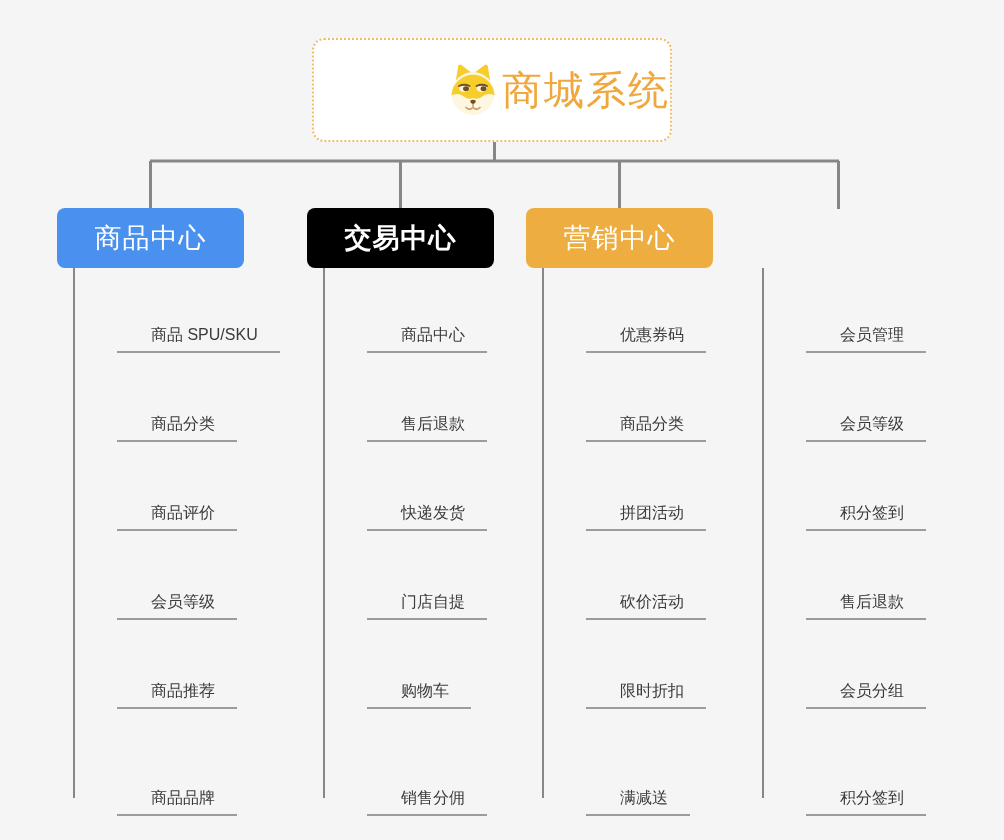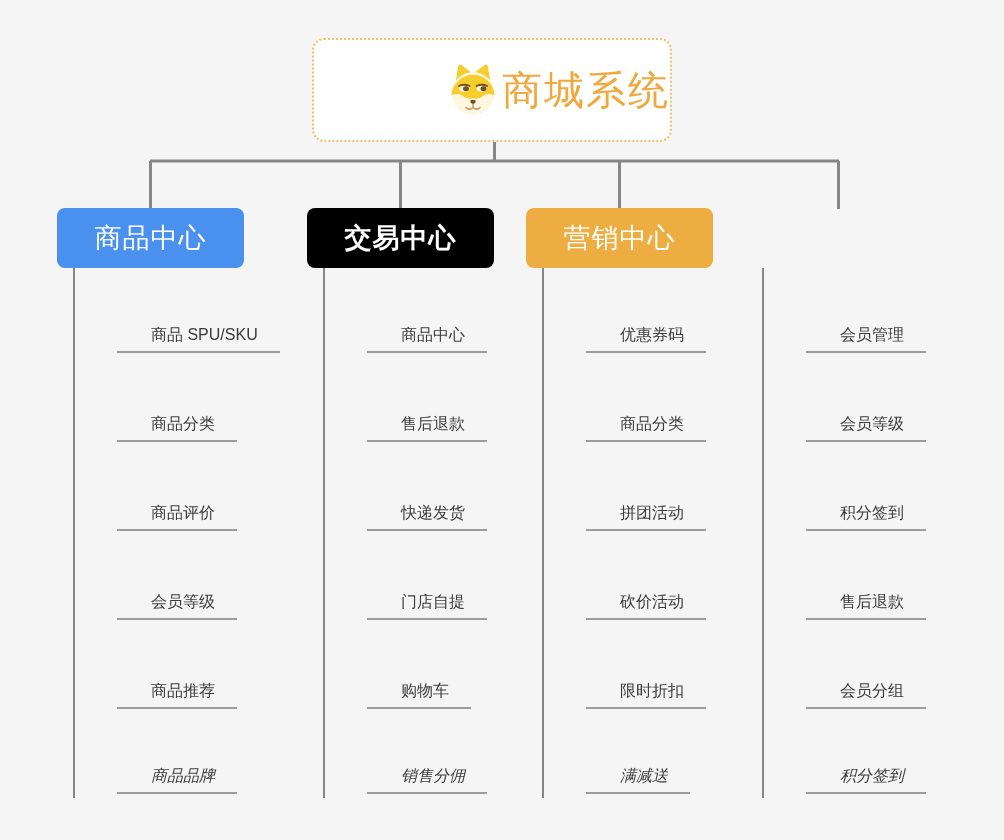--- a/index.html
+++ b/index.html
@@ -92,21 +92,21 @@
     color: var(--leaf-text, #3b3b3b);
     white-space: nowrap;
     cursor: pointer;
     margin-left: 44px;
   }
   .leaf.r0 { top: 45px; }
   .leaf.r1 { top: 134px; }
   .leaf.r2 { top: 223px; }
   .leaf.r3 { top: 312px; }
   .leaf.r4 { top: 401px; }
-  .leaf.r5 { top: 486px; font-style: italic; }
+  .leaf.r5 { top: 508px; }
 </style>
 </head>
 <body>
 
 <div class="canvas" style="--bg: #f5f5f6; --connector: #878787; --underline: #9c9c9c; --leaf-text: #3b3b3b; --root-accent: #f0a73c; --root-border: #f2bd6b; --root-bg: #ffffff; --branch-text: #ffffff;">
 
   <svg class="connectors" width="1004" height="840" viewBox="0 0 1004 840">
     <path d="M494.5 142 V161 M150 161 H839 M150.5 161 V209 M400.5 161 V209 M619.5 161 V209 M838.5 161 V209"></path>
   </svg>
 

